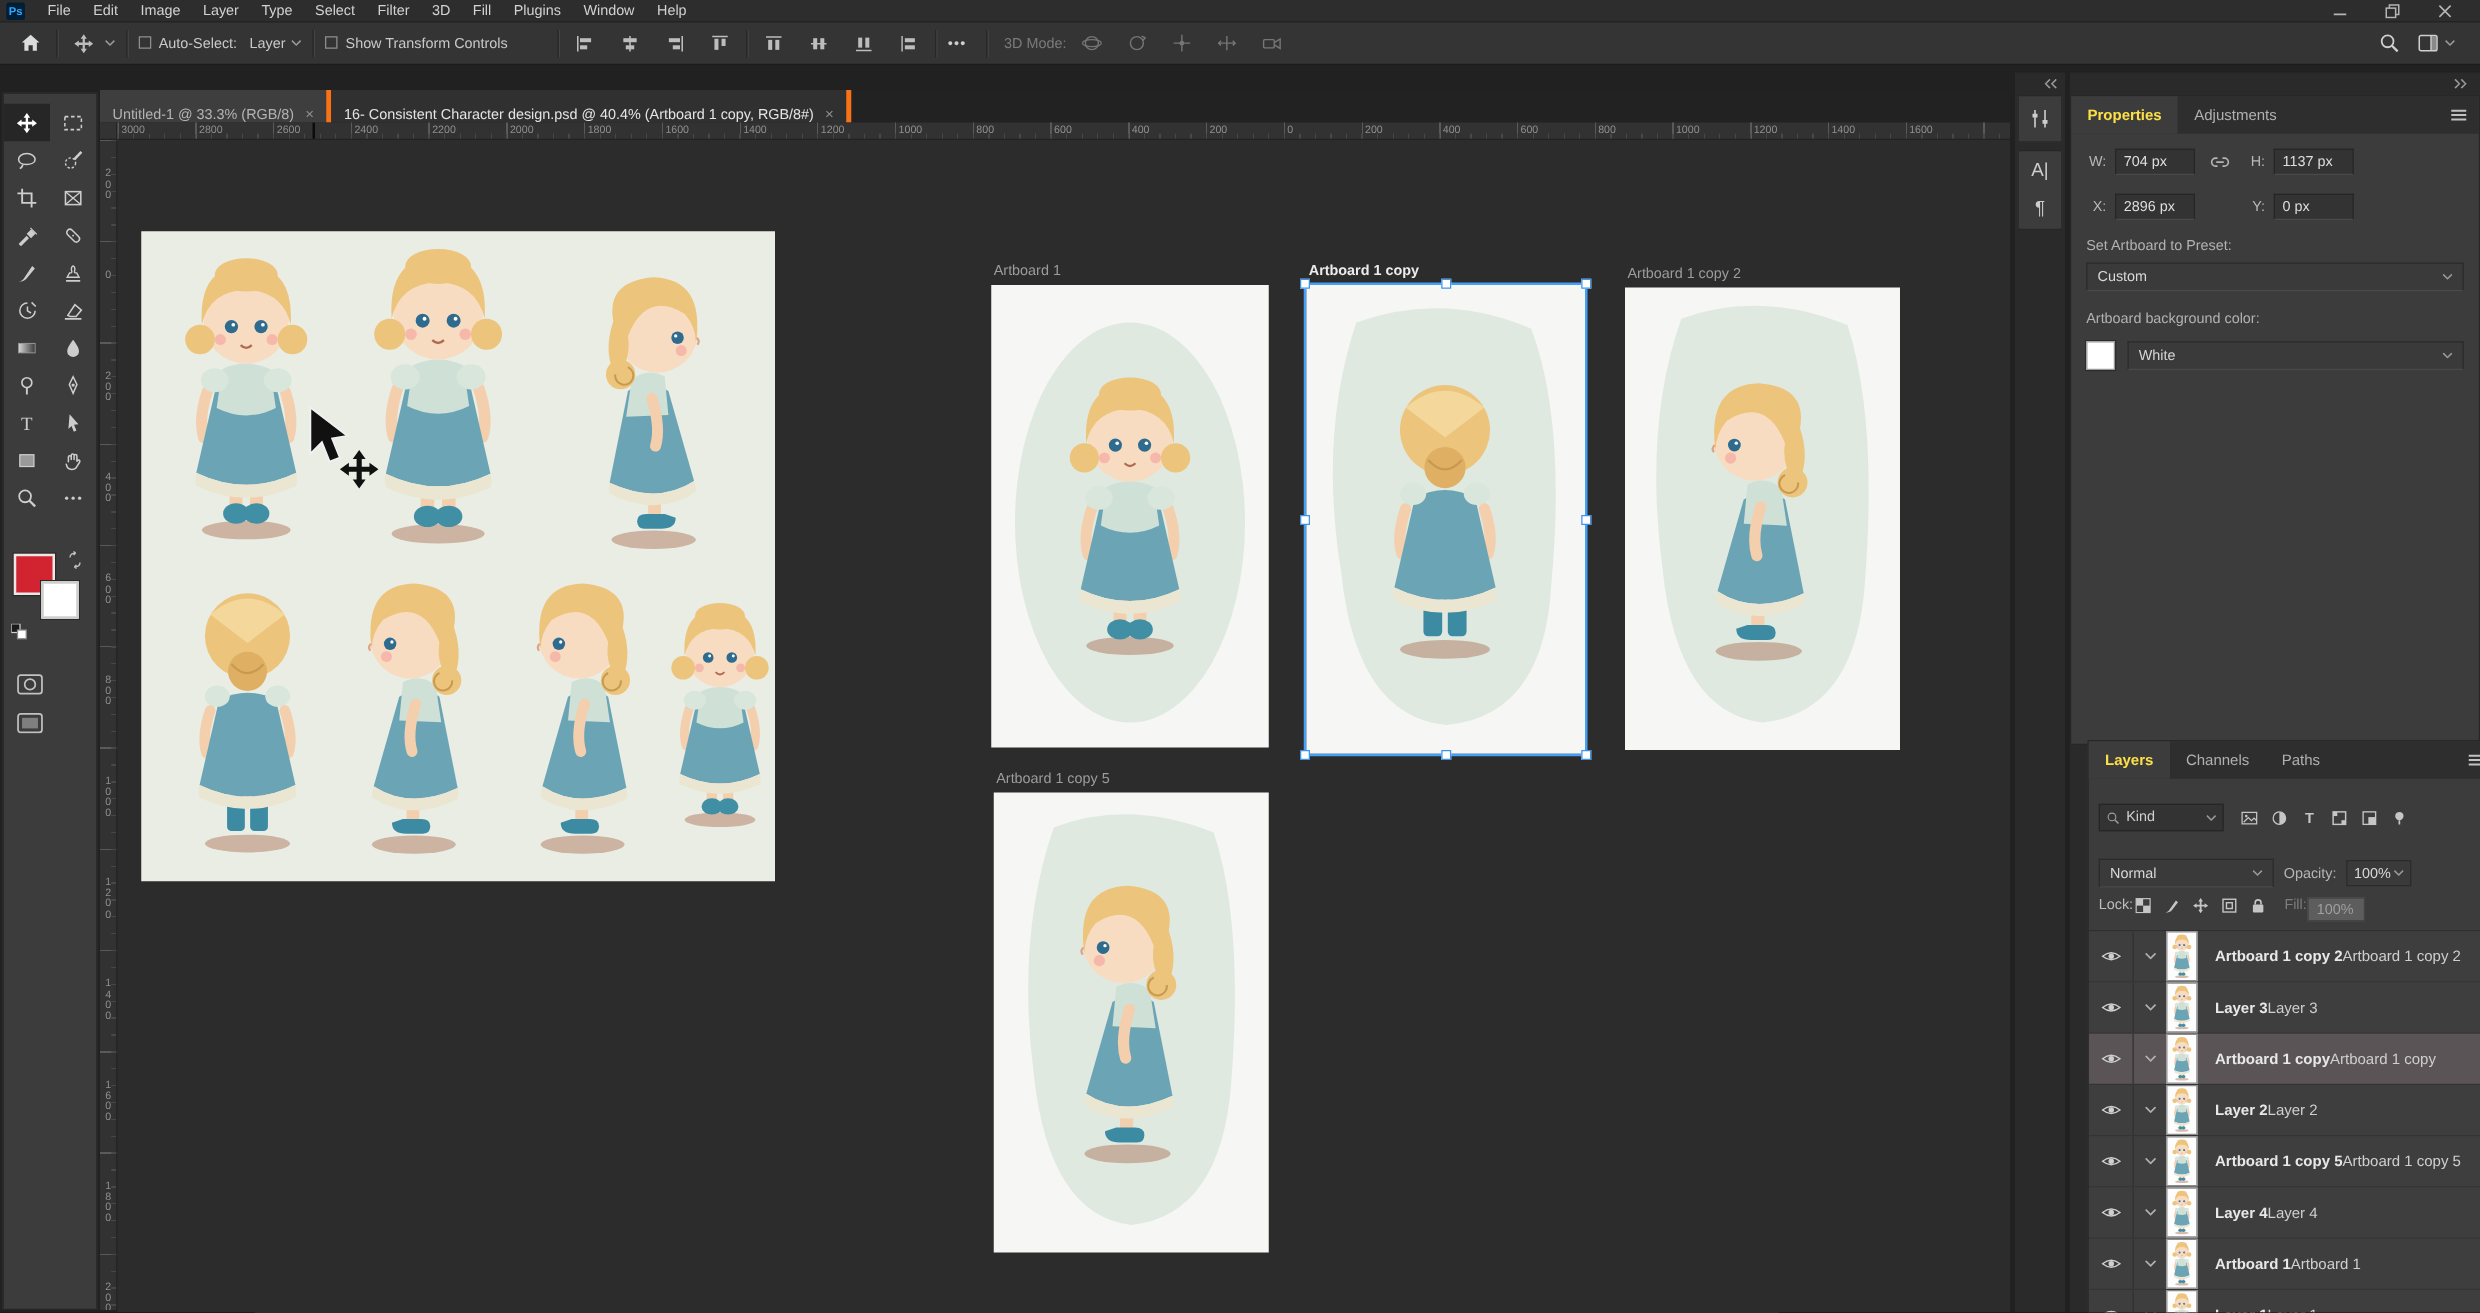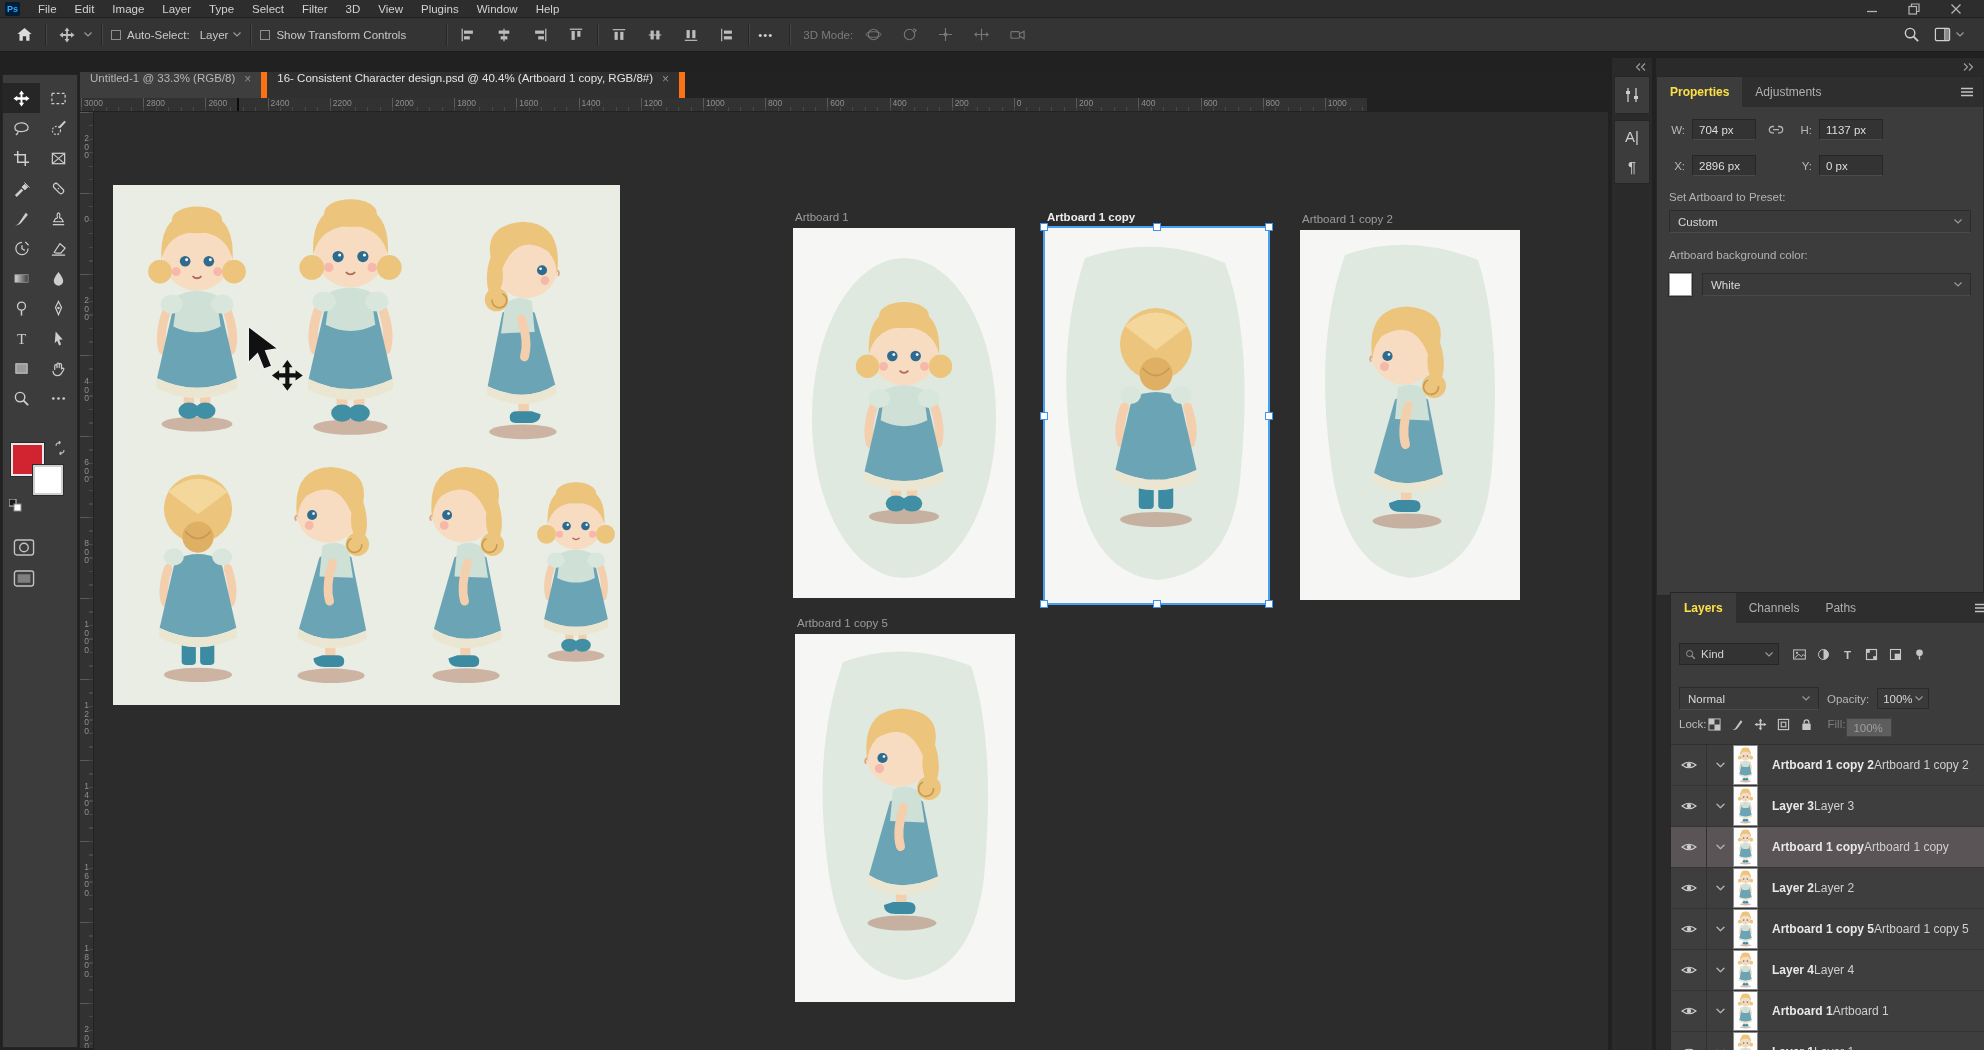--- a/index.html
+++ b/index.html
@@ -15,39 +15,39 @@
 
 #optionsbar{position:absolute;left:0;top:18px;width:1984px;height:34px;background:#343434;border-bottom:1px solid #1c1c1c;display:flex;align-items:center;padding:0 12px;font-size:11.5px;color:#c9c9c9}
 .checkbox{display:inline-block;width:10px;height:10px;border:1px solid #8f8f8f;background:transparent;margin-right:6px;vertical-align:-1px}
 .caret{width:8px;height:5px;margin-left:5px}
 .ob-group{display:flex;align-items:center;gap:12px}
 .dim{color:#7b7b7b}
 .icon-btn{width:24px;height:24px;display:flex;align-items:center;justify-content:center;color:#bdbdbd}
 #ob-right{margin-left:auto;display:flex;align-items:center;gap:14px;padding-right:8px}
 
 #tabbar{position:absolute;left:80px;top:72px;width:1528px;height:26px;background:#222;display:flex;align-items:flex-end}
-.doc-tab{height:26px;display:flex;align-items:flex-start;padding:0 10px;background:#3e3e3e;color:#b4b4b4;font-size:11.5px;border-right:6px solid #f97316;white-space:nowrap}
+.doc-tab{height:26px;display:flex;align-items:flex-end;padding:0 10px;background:#3e3e3e;color:#b4b4b4;font-size:11.5px;border-right:4px solid #f97316;white-space:nowrap}
 .doc-tab.active{background:#303030;color:#e4e4e4}
 .tab-close{margin-left:9px;color:#8f8f8f;font-size:12px}
 
 #toolbar{position:absolute;left:2px;top:74px;width:76px;height:974px;background:#3c3c3c;border:1px solid #252525}
 #tools{display:grid;grid-template-columns:37px 37px;padding-top:8px;justify-content:center}
 .tool{width:37px;height:30px;display:flex;align-items:center;justify-content:center;color:#cdcdcd}
 .tool.selected{background:#262626;color:#fff}
 .ticon{width:17px;height:17px}
 #swatches{position:relative;margin:28px 0 0 6px;width:64px;height:72px}
 .fg-swatch{position:absolute;left:2px;top:2px;width:33px;height:33px;border:2px solid #e8e8e8;box-shadow:0 0 0 1px #2a2a2a}
 .bg-swatch{position:absolute;left:24px;top:24px;width:30px;height:30px;border:2px solid #cfcfcf;box-shadow:0 0 0 1px #2a2a2a;background:#fff}
 .mini-swatches{position:absolute;left:0;top:58px;width:13px;height:13px}
 .swap-arrows{position:absolute;left:44px;top:0;color:#c2c2c2}
 #tb-bottom{display:flex;flex-direction:column;gap:14px;align-items:flex-start;margin:26px 0 0 10px}
 .tb-btn{color:#c2c2c2}
 
 #corner{position:absolute;left:80px;top:98px;width:14px;height:14px;background:#333;border-right:1px solid #222;border-bottom:1px solid #222}
-#hruler{position:absolute;left:81px;top:98px;width:1286px;height:14px;color:#8f8f8f;font-size:8.5px;overflow:hidden;border-bottom:1px solid #222;
+#hruler{position:absolute;left:94px;top:98px;width:1514px;height:14px;color:#8f8f8f;font-size:8.5px;overflow:hidden;border-bottom:1px solid #222;
  background-color:#323232;
  background-image:repeating-linear-gradient(90deg,#484848 0 1px,transparent 1px 12.44px),repeating-linear-gradient(90deg,#5a5a5a 0 1px,transparent 1px 62.2px);
  background-size:100% 4px,100% 14px;background-position:0 100%,0 0;background-repeat:no-repeat,no-repeat}
 .hlabels{display:flex;height:14px;align-items:flex-start}
 .hcell{display:inline-block;width:62.2px;padding-left:3px;line-height:11px;flex:none}
 #ruler-marker{position:absolute;left:156px;top:0;width:2px;height:14px;background:#0c0c0c}
 #vruler{position:absolute;left:80px;top:112px;width:14px;height:936px;color:#8f8f8f;font-size:8.5px;overflow:hidden;border-right:1px solid #222;
  background-color:#323232;
  background-image:repeating-linear-gradient(180deg,#484848 0 1px,transparent 1px 13.5px),repeating-linear-gradient(180deg,#5a5a5a 0 1px,transparent 1px 81px);
  background-size:4px 100%,14px 100%;background-position:100% 0,0 0;background-repeat:no-repeat,no-repeat;padding-top:22px}
@@ -437,21 +437,21 @@
     <div style="display:flex">
 
     <span class="menu-item">File</span>
         <span class="menu-item">Edit</span>
         <span class="menu-item">Image</span>
         <span class="menu-item">Layer</span>
         <span class="menu-item">Type</span>
         <span class="menu-item">Select</span>
         <span class="menu-item">Filter</span>
         <span class="menu-item">3D</span>
-        <span class="menu-item">View</span>
+        <span class="menu-item">Fill</span>
         <span class="menu-item">Plugins</span>
         <span class="menu-item">Window</span>
         <span class="menu-item">Help</span>
       </div>
     <div id="winbtns">
       <span>
           <svg width="12" height="12">
             <use href="#i-minimize"></use>
           </svg>
         </span>

